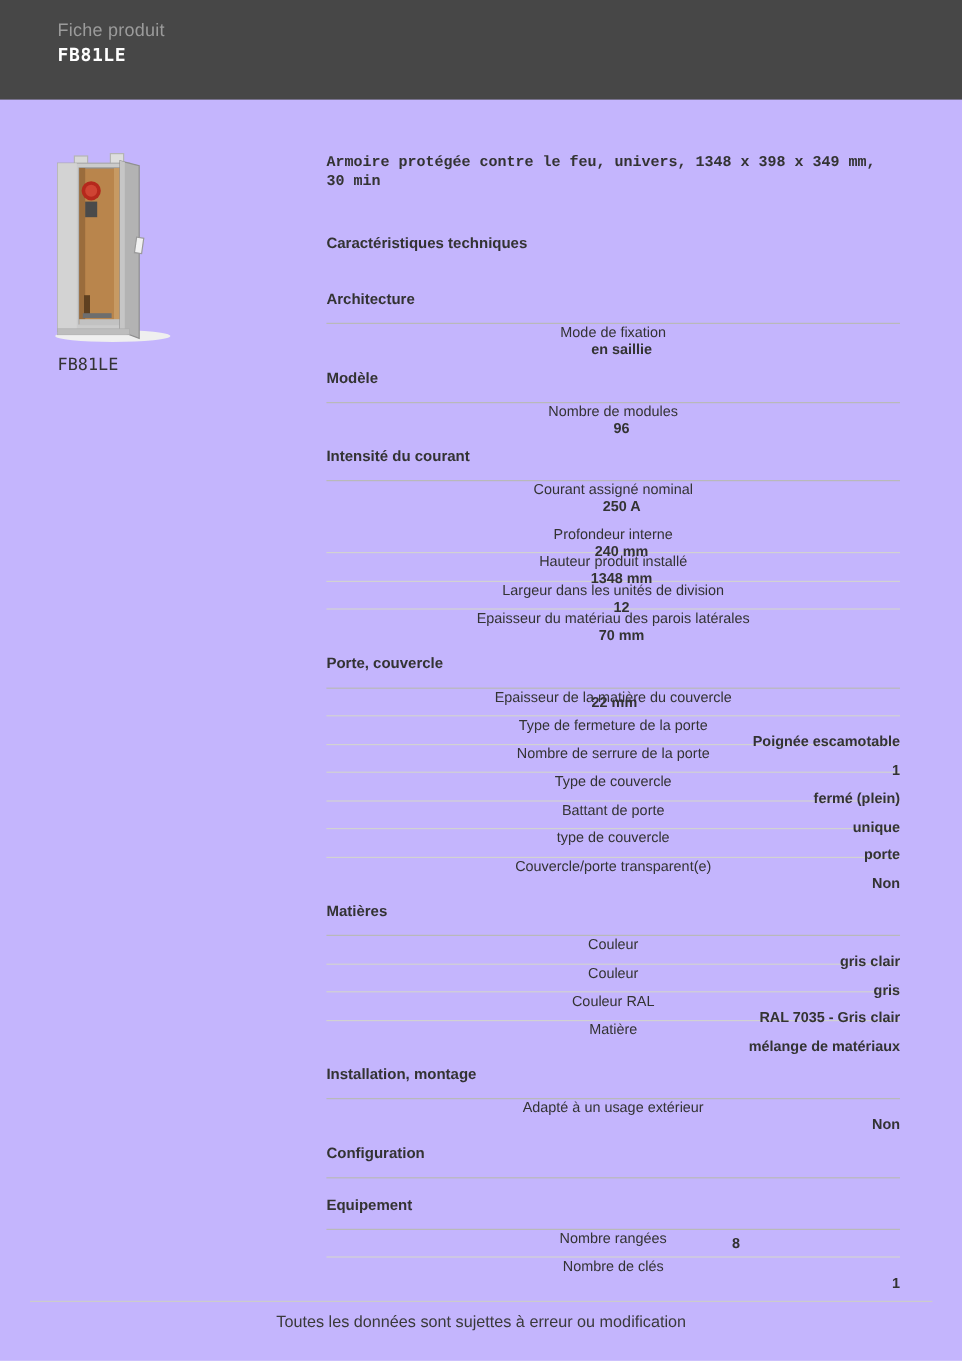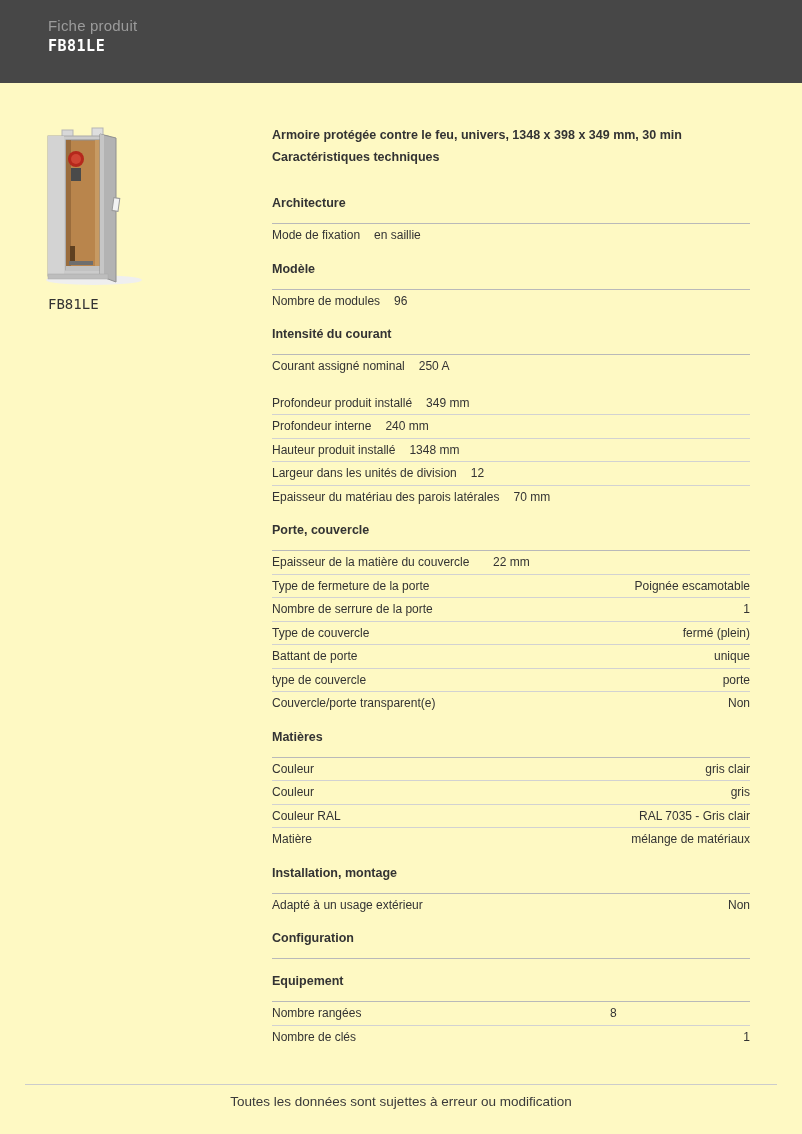--- a/index.html
+++ b/index.html
@@ -1,51 +1,51 @@
 <!DOCTYPE html>
 <html><head>
 <meta charset="utf-8">
 <style>
   * { box-sizing: border-box; }
   html,body { margin:0; padding:0; }
   body {
     width:802px; height:1134px; background:#ffffff;
     font-family:"Liberation Sans", sans-serif; color:#333;
   }
-  .page { position:relative; width:802px; height:1134px; overflow:hidden; background:#fef9c3; }
+  .page { position:relative; width:802px; height:1134px; overflow:hidden; background:#c4b5fd; }
 
   
   .topbar { position:absolute; left:0; top:0; width:802px; height:83px; background:#474747; }
   .doc-type { position:absolute; left:48px; top:17px; font-size:15px; color:#9b9b9b; letter-spacing:0.2px; }
   .product-code { position:absolute; left:48px; top:37px; font-size:15px; font-weight:bold; color:#ffffff;
                   font-family:"DejaVu Sans Mono", monospace; letter-spacing:0.5px; }
   .logo { position:absolute; right:47px; top:16px; display:flex; align-items:flex-start; }
   .logo-colon { display:flex; flex-direction:column; gap:9px; margin-right:5px; margin-top:16px; }
   .logo-dot { width:7px; height:7px; background:#fff; }
   .logo-text { color:#fff; font-family:"DejaVu Sans", sans-serif; font-weight:bold; font-size:37px;
                line-height:1.1; letter-spacing:-1.5px; }
 
   
   .product-figure { position:absolute; left:42px; top:126px; width:112px; height:166px; }
   .product-caption { position:absolute; left:48px; top:296px; font-family:"DejaVu Sans Mono", monospace;
                      font-size:14px; color:#333; }
 
   
   .specs { position:absolute; left:272px; top:127px; width:478px; }
-  .doc-title { font-size:12.5px; font-weight:bold; color:#333; margin:0 0 6px 0; line-height:16px; }
+  .doc-title { font-size:12.5px; font-weight:bold; color:#333; margin:0 0 36px 0; line-height:16px;font-family:Liberation Mono, monospace; }
   .subtitle  { font-size:12.5px; font-weight:bold; color:#333; margin:0 0 30px 0; line-height:16px; }
   .section { margin-top:14px; }
   .section:first-of-type { margin-top:0; }
   .section-title { font-size:12.5px; font-weight:bold; color:#333; margin:0; line-height:16px;
                    padding-bottom:12px; border-bottom:1px solid #b9b9b9; }
   .row { position:relative; display:flex; align-items:center; height:23.5px; font-size:12px; color:#333;
-         border-bottom:1px solid #d2d2d2; }
+         border-bottom:1px solid #d2d2d2;flex-direction:column; }
   .row:last-child { border-bottom:none; height:22.5px; }
   .label { white-space:nowrap; }
-  .value { white-space:nowrap; }
+  .value { white-space:nowrap;font-weight:bold; }
   .align-inline { margin-left:14px; }
   .align-right  { margin-left:auto; }
   .align-mid    { position:absolute; top:0; height:100%; display:flex; align-items:center; }
 
   
   .footer-rule { position:absolute; left:25px; right:25px; top:1084px; border-top:1px solid #cccccc; }
   .footer-note { position:absolute; left:0; top:1094px; width:802px; text-align:center;
                  font-size:13.5px; color:#3a3a3a; }
 </style>
 </head>
@@ -111,24 +111,20 @@
         </section>
         <section class="section">
           <h3 class="section-title">Intensité du courant</h3>
           <div class="row">
             <span class="label">Courant assigné nominal</span>
             <span class="value align-inline">250 A</span>
           </div>
         </section>
         <section class="section">
           <div class="row">
-            <span class="label">Profondeur produit installé</span>
-            <span class="value align-inline">349 mm</span>
-          </div>
-          <div class="row">
             <span class="label">Profondeur interne</span>
             <span class="value align-inline">240 mm</span>
           </div>
           <div class="row">
             <span class="label">Hauteur produit installé</span>
             <span class="value align-inline">1348 mm</span>
           </div>
           <div class="row">
             <span class="label">Largeur dans les unités de division</span>
             <span class="value align-inline">12</span>

